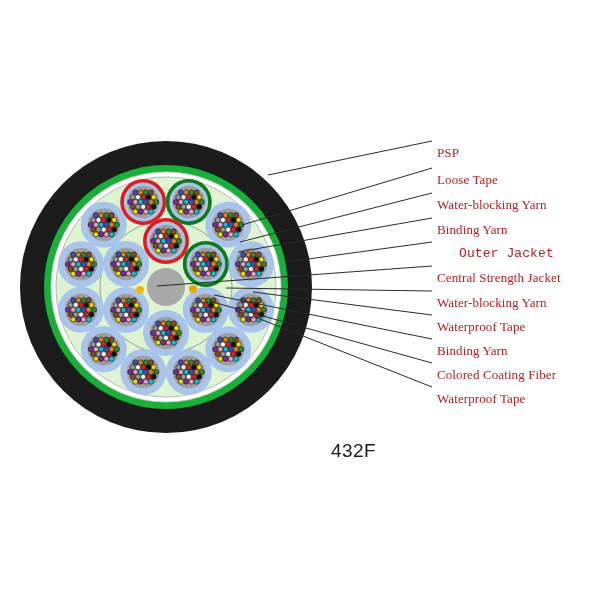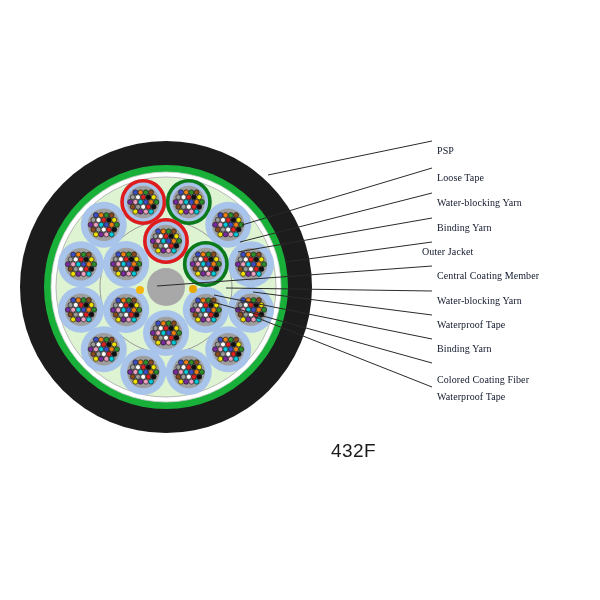--- a/index.html
+++ b/index.html
@@ -20,22 +20,22 @@
     position: absolute;
     left: 0;
     top: 0;
     width: 600px;
     height: 600px;
     display: block;
   }
   .callout-label {
     position: absolute;
     font-family: "Liberation Serif", "DejaVu Serif", serif;
-    font-size: 10px;
-    color: #0f172a;
+    font-size: 13px;
+    color: #b91c1c;
     white-space: nowrap;
     line-height: 1;
     letter-spacing: 0.1px;
   }
   #part-number {
     position: absolute;
     font-family: "Liberation Sans", "DejaVu Sans", sans-serif;
     font-size: 19px;
     color: #1b1b1b;
     letter-spacing: 0.4px;
@@ -580,24 +580,24 @@
         <line x1="432" y1="363" x2="209" y2="301" stroke="#2a2a2a" stroke-width="1"></line>
         <line x1="432" y1="387" x2="255" y2="317" stroke="#2a2a2a" stroke-width="1"></line>
       </g>
   </svg>
 
   <div id="labels-layer">
       <div class="callout-label" style="left: 437px; top: 146px;">PSP</div>
       <div class="callout-label" style="left: 437px; top: 173px;">Loose Tape</div>
       <div class="callout-label" style="left: 437px; top: 198px;">Water-blocking Yarn</div>
       <div class="callout-label" style="left: 437px; top: 223px;">Binding Yarn</div>
-      <div class="callout-label" style="left: 422px; top: 247px;">Outer Jacket</div>
-      <div class="callout-label" style="left: 437px; top: 271px;">Central Coating Member</div>
+      <div class="callout-label" style="left: 459px; top: 247px; font-family: Liberation Mono, monospace;">Outer Jacket</div>
+      <div class="callout-label" style="left: 437px; top: 271px;">Central Strength Jacket</div>
       <div class="callout-label" style="left: 437px; top: 296px;">Water-blocking Yarn</div>
       <div class="callout-label" style="left: 437px; top: 320px;">Waterproof Tape</div>
       <div class="callout-label" style="left: 437px; top: 344px;">Binding Yarn</div>
-      <div class="callout-label" style="left: 437px; top: 368px; margin-top: 7px;">Colored Coating Fiber</div>
+      <div class="callout-label" style="left: 437px; top: 368px;">Colored Coating Fiber</div>
       <div class="callout-label" style="left: 437px; top: 392px;">Waterproof Tape</div>
     </div>
 
   <div id="part-number" style="left: 287px; top: 440px;">432F</div>
 
 </div>
 
 </body></html>

